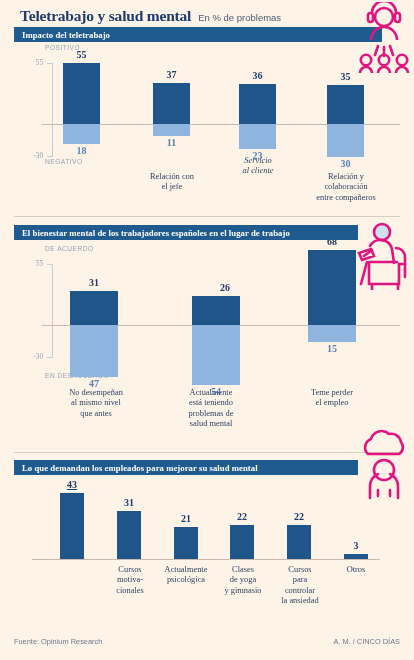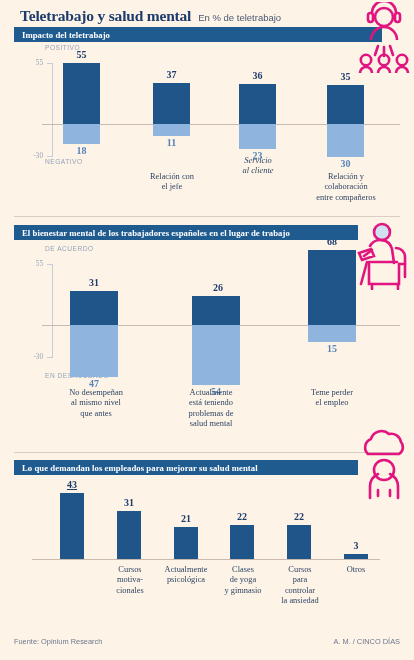--- a/index.html
+++ b/index.html
@@ -66,21 +66,21 @@
   }
   .hr { position: absolute; height: 1px; background: #d9cec2; }
 </style>
 </head>
 <body>
 
 <div class="page">
 
   <div class="title-row">
     <div class="title">Teletrabajo y salud mental</div>
-    <div class="subtitle">En % de teletrabajo</div>
+    <div class="subtitle">En % de problemas</div>
   </div>
 
   <div class="deco" style="left:356px; top:2px; width:56px; height:72px;">
     <svg width="56" height="72" viewBox="0 0 56 72" fill="none" stroke="#e0157f" stroke-width="2.6">
       <circle cx="28" cy="15" r="9"></circle>
       <path d="M16 11 a12 12 0 0 1 24 0" stroke-width="2.6"></path>
       <rect x="12" y="11" width="5" height="9" rx="2.4"></rect>
       <rect x="39" y="11" width="5" height="9" rx="2.4"></rect>
       <path d="M15 38 a13 13 0 0 1 26 0" stroke-width="2.6"></path>
       <path d="M22 44 l-3 9" stroke-linecap="round"></path>
@@ -180,21 +180,21 @@
 
       <div class="zero-line" style="left:28px; top:83px; width:358px;"></div>
 
       <div class="bar pos" style="left:56px; top:49px; width:48px; height:34px;"></div>
       <div class="bar neg" style="left:56px; top:83px; width:48px; height:52px;"></div>
       <div class="val pos" style="left:56px; top:35px; width:48px;">31</div>
       <div class="val neg" style="left:56px; top:136px; width:48px;">47</div>
 
       <div class="bar pos" style="left:178px; top:54px; width:48px; height:29px;"></div>
       <div class="bar neg" style="left:178px; top:83px; width:48px; height:60px;"></div>
-      <div class="val pos" style="left:180px; top:40px; width:48px;text-align:center;">26</div>
+      <div class="val pos" style="left:187px; top:40px; width:48px;text-align:center;">26</div>
       <div class="val neg" style="left:178px; top:144px; width:48px;">54</div>
 
       <div class="bar pos" style="left:294px; top:8px; width:48px; height:75px;"></div>
       <div class="bar neg" style="left:294px; top:83px; width:48px; height:17px;"></div>
       <div class="val pos" style="left:294px; top:-6px; width:48px;">68</div>
       <div class="val neg" style="left:294px; top:101px; width:48px;">15</div>
 
       <div class="cat" style="left:42px; top:146px; width:80px; white-space:pre-line;">No desempeñan
 al mismo nivel
 que antes</div>

